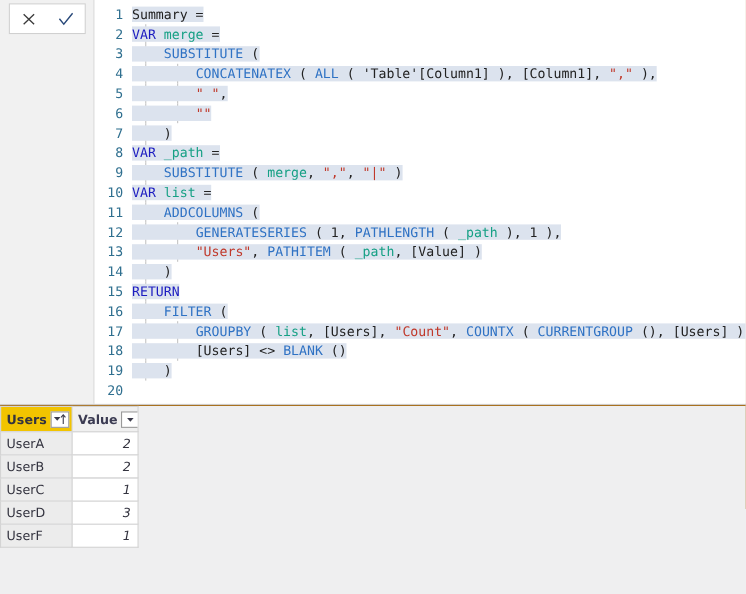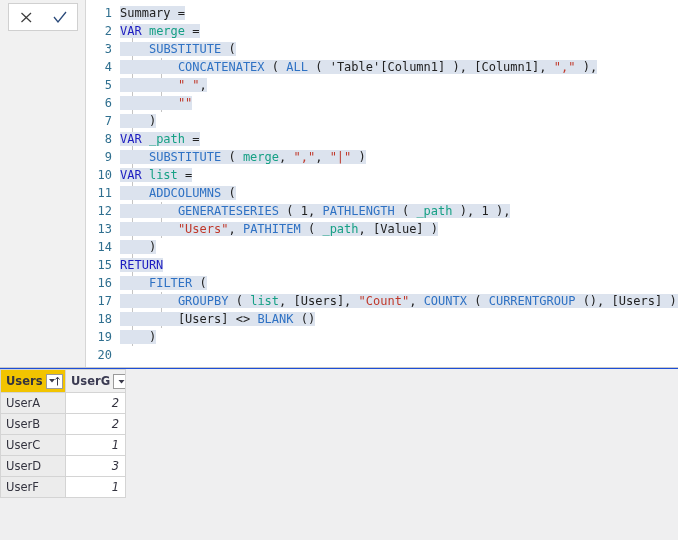--- a/index.html
+++ b/index.html
@@ -12,21 +12,21 @@
     background: #efeff0;
     font-family: "DejaVu Sans", sans-serif;
     font-size: 12px;
     color: #222;
     overflow: hidden;
   }
   .app {
     position: relative;
     width: 678px;
     height: 540px;
-    background: #1d4ed8;
+    background: #a16207;
   }
 
   
   .editor-region {
     position: absolute;
     left: 0;
     top: 0;
     width: 678px;
     height: 368px;
     background: #ffffff;
@@ -259,21 +259,21 @@
                 <svg width="13" height="11" viewBox="0 0 13 11">
                   <polygon points="1,3 7,3 4,6.5" fill="#3a3a4a"></polygon>
                   <line x1="9.5" y1="9.5" x2="9.5" y2="1.5" stroke="#3a3a4a" stroke-width="1"></line>
                   <polyline points="7.5,3.5 9.5,1.2 11.5,3.5" fill="none" stroke="#3a3a4a" stroke-width="1"></polyline>
                 </svg>
               </span>
             </div>
           </th>
           <th>
             <div class="th-inner">
-              <span class="th-label">UserG</span>
+              <span class="th-label">Value</span>
               <span class="hdr-btn">
                 <svg width="13" height="11" viewBox="0 0 13 11">
                   <polygon points="3.5,4 9.5,4 6.5,7.5" fill="#3a3a4a"></polygon>
                 </svg>
               </span>
             </div>
           </th>
         </tr>
       </thead>
       <tbody id="results-body">

